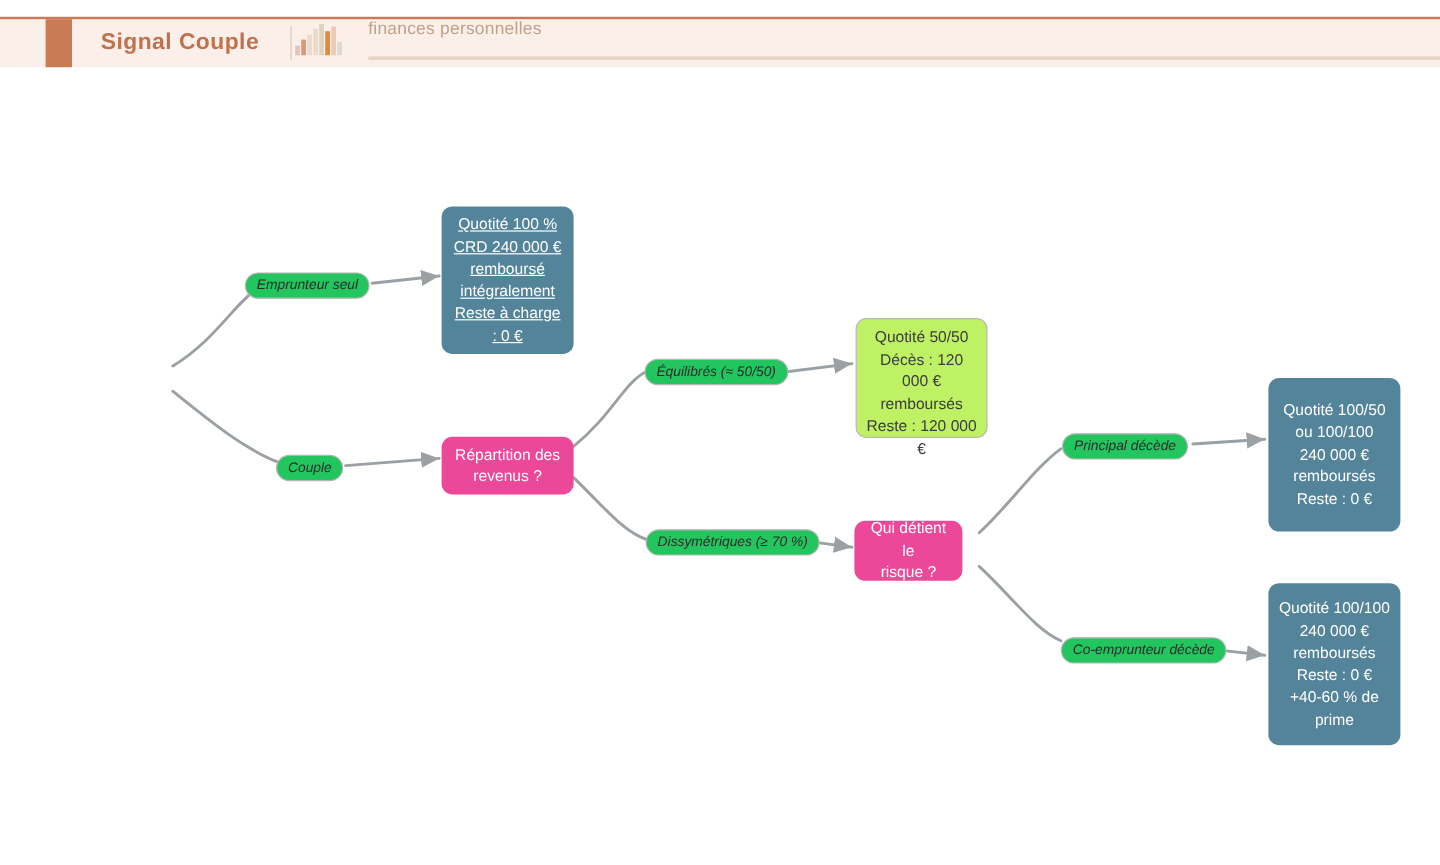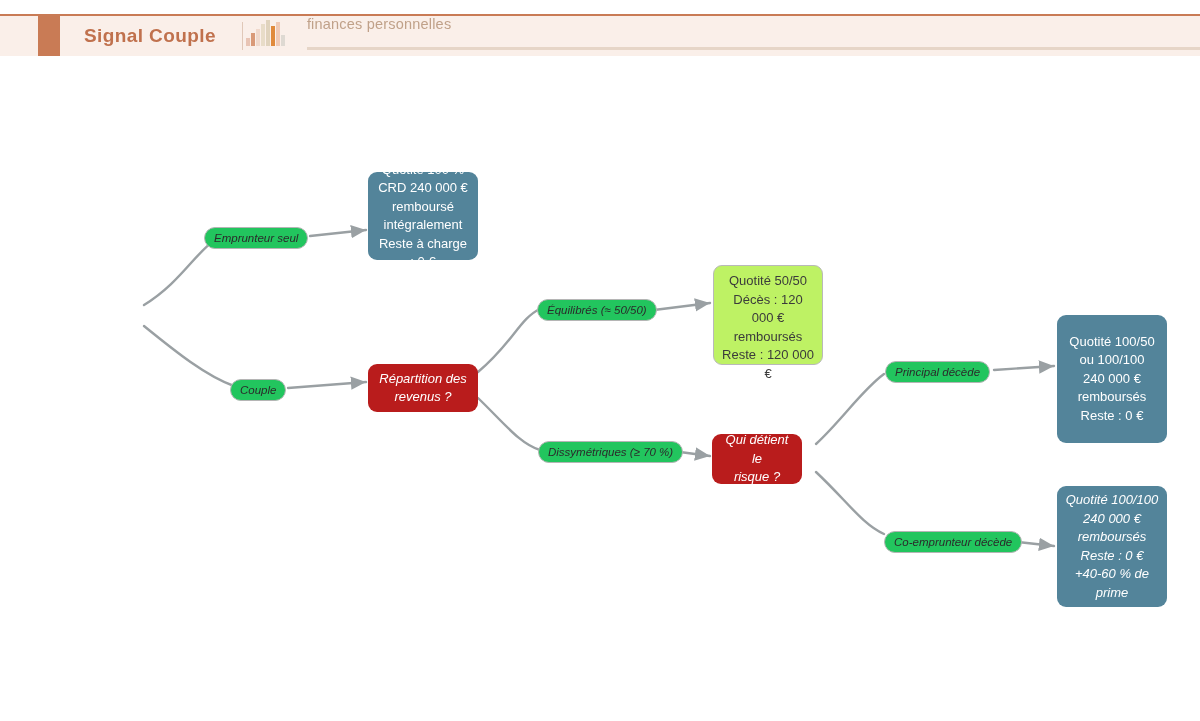--- a/index.html
+++ b/index.html
@@ -96,21 +96,21 @@
     display: flex;
     align-items: center;
     justify-content: center;
     text-align: center;
     font-size: 13px;
     line-height: 18.5px;
     padding: 6px 8px;
     white-space: pre-line;
   }
   .node.teal { background: #53849a; color: #ffffff; }
-  .node.gray { background: #b91c1c; color: #ffffff; font-style: italic; }
+  .node.gray { background: #ec4899; color: #ffffff; }
   .node.lightgray {
     background: #bef264;
     color: #3b3b3b;
     border: 1px solid #b9b9b9;
     align-items: flex-start;
     justify-content: flex-end;
   }
   .node.lightgray .node-text { width: 100%; }
 
   .edge-label {
@@ -179,21 +179,21 @@
 
       <path d="M 816,444 C 842,420 862,390 884,374"></path>
       <path d="M 994,370 L 1054,366" marker-end="url(#arrow)"></path>
 
       <path d="M 816,472 C 846,500 862,524 884,534"></path>
       <path d="M 1018,542 L 1054,546" marker-end="url(#arrow)"></path>
     </g>
   </svg>
 
 
-  <div class="node teal" style="left:368px; top:172px; width:110px; height:88px;">
+  <div class="node teal" style="left:368px; top:172px; width:110px; height:123px;text-decoration:underline;">
     <span class="node-text">Quotité 100 %
 CRD 240 000 €
 remboursé
 intégralement
 Reste à charge
 : 0 €</span>
   </div>
 
   <div class="node gray" style="left:368px; top:364px; width:110px; height:48px;">
     <span class="node-text">Répartition des
@@ -215,21 +215,21 @@
   </div>
 
   <div class="node teal" style="left:1057px; top:315px; width:110px; height:128px;">
     <span class="node-text">Quotité 100/50
 ou 100/100
 240 000 €
 remboursés
 Reste : 0 €</span>
   </div>
 
-  <div class="node teal" style="left:1057px; top:486px; width:110px; height:121px;font-style:italic;">
+  <div class="node teal" style="left:1057px; top:486px; width:110px; height:135px;">
     <span class="node-text">Quotité 100/100
 240 000 €
 remboursés
 Reste : 0 €
 +40-60 % de
 prime</span>
   </div>
 
   <div class="edge-label" style="left:204px; top:227px;">
     <span>Emprunteur seul</span>

